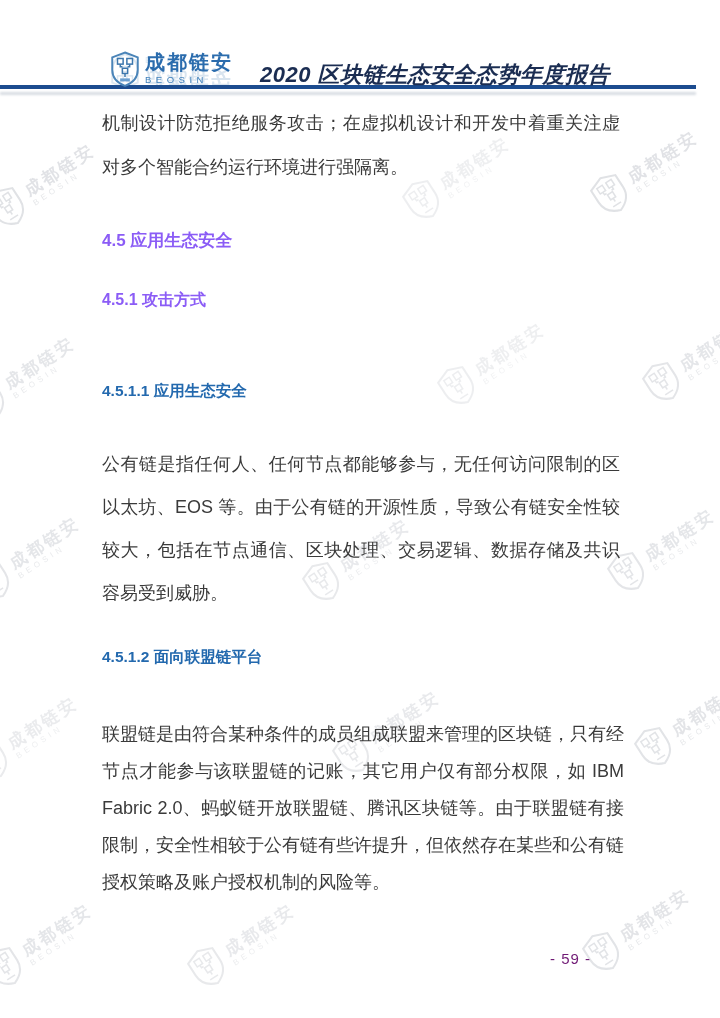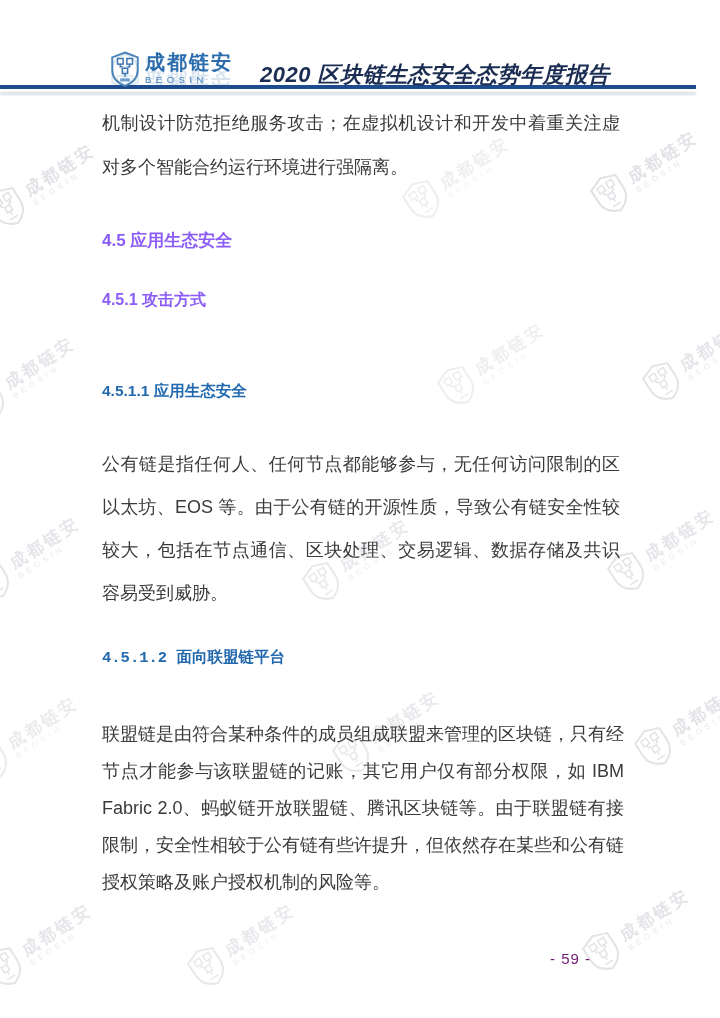--- a/index.html
+++ b/index.html
@@ -38,21 +38,21 @@
   .content-block{position:absolute;left:102px;width:518px;z-index:2;color:#3a3a3a;}
   .t-line{height:44px;line-height:44px;font-size:18px;overflow:hidden;}
   .fill{text-align:justify;text-align-last:justify;}
   #intro{top:101px;}
   .heading{position:absolute;left:102px;z-index:2;font-weight:bold;color:#8b5cf6;white-space:nowrap;}
   #h45{top:229px;font-size:17px;}
   #h451{top:290px;font-size:16px;}
   #h4511{top:381px;font-size:15.5px;color:#2369ae;}
   #para-public{top:443px;}
   #para-public .t-line{height:43px;line-height:43px;}
-  #h4512{top:647px;font-size:15.5px;color:#2369ae;font-family:Liberation Mono, monospace;}
+  #h4512{top:647px;font-size:15.5px;color:#2369ae;}
   #para-consortium{top:716px;width:522px;}
   #para-consortium .t-line{height:37px;line-height:37px;}
   
   .page-number{
     position:absolute;left:550px;top:950px;width:80px;height:20px;z-index:2;
     text-align:left;font-size:15px;color:#701a75;letter-spacing:1px;
   }
 </style>
 </head>
 <body>

